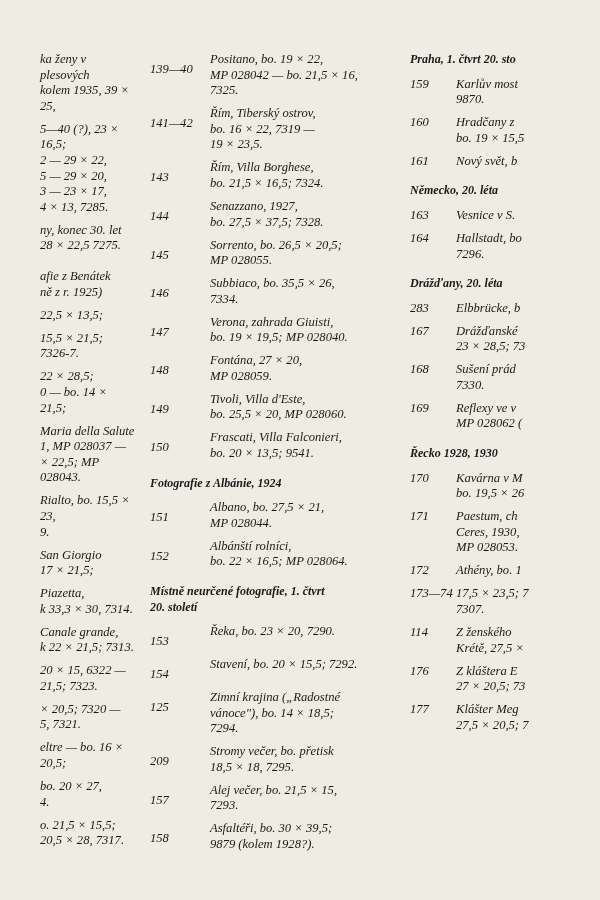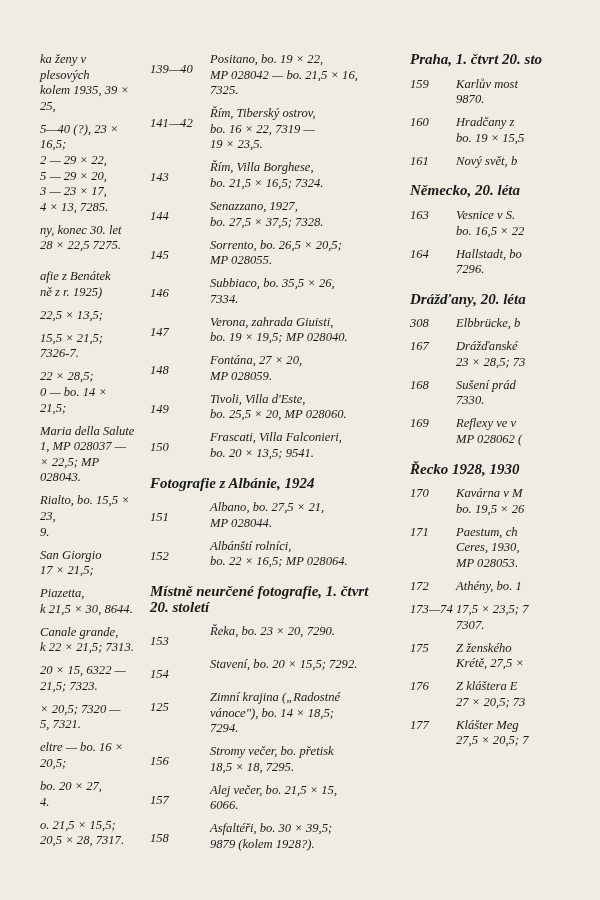--- a/index.html
+++ b/index.html
@@ -65,21 +65,21 @@
   }
   .col-left .num { width: 46px; }
   .col-mid .num  { width: 54px; margin-top: 10px; }
   .col-right .num { width: 40px; }
   .txt {
     flex: 1 1 auto;
   }
   .txt span { display: block; }
   .heading {
     font-weight: bold;
-    font-size: 15px;
+    font-size: 12px;
     line-height: 15.6px;
     margin: 14px 0 9px 0;
   }
   .heading span { display: block; }
   .heading.first { margin-top: 0; }
   .spacer-8 { height: 8px; }
   .nowrap { white-space: nowrap; }
 </style>
 </head>
 <body>
@@ -159,21 +159,21 @@
         <div class="num"></div>
         <div class="txt">
           <span>San Giorgio</span>
           <span>17 × 21,5;</span>
         </div>
       </div>
       <div class="entry">
         <div class="num"></div>
         <div class="txt">
           <span>Piazetta,</span>
-          <span>k 21,5 × 30, 8644.</span>
+          <span>k 33,3 × 30, 7314.</span>
         </div>
       </div>
       <div class="entry">
         <div class="num"></div>
         <div class="txt">
           <span>Canale grande,</span>
           <span>k 22 × 21,5; 7313.</span>
         </div>
       </div>
       <div class="entry">
@@ -324,31 +324,31 @@
       </div>
       <div class="entry">
         <div class="num">125</div>
         <div class="txt">
           <span>Zimní krajina („Radostné</span>
           <span>vánoce"), bo. 14 × 18,5;</span>
           <span>7294.</span>
         </div>
       </div>
       <div class="entry">
-        <div class="num">156</div>
+        <div class="num">209</div>
         <div class="txt">
           <span>Stromy večer, bo. přetisk</span>
           <span>18,5 × 18, 7295.</span>
         </div>
       </div>
       <div class="entry">
         <div class="num">157</div>
         <div class="txt">
           <span>Alej večer, bo. 21,5 × 15,</span>
-          <span>6066.</span>
+          <span>7293.</span>
         </div>
       </div>
       <div class="entry">
         <div class="num">158</div>
         <div class="txt">
           <span>Asfaltéři, bo. 30 × 39,5;</span>
           <span>9879 (kolem 1928?).</span>
         </div>
       </div>
     </div>
@@ -378,36 +378,35 @@
         </div>
       </div>
 
       <div class="heading">
         <span class="nowrap">Německo, 20. léta</span>
       </div>
       <div class="entry">
         <div class="num">163</div>
         <div class="txt">
           <span class="nowrap">Vesnice v S.</span>
-          <span class="nowrap">bo. 16,5 × 22</span>
         </div>
       </div>
       <div class="entry">
         <div class="num">164</div>
         <div class="txt">
           <span class="nowrap">Hallstadt, bo</span>
           <span class="nowrap">7296.</span>
         </div>
       </div>
 
       <div class="heading">
         <span class="nowrap">Drážďany, 20. léta</span>
       </div>
       <div class="entry">
-        <div class="num">308</div>
+        <div class="num">283</div>
         <div class="txt">
           <span class="nowrap">Elbbrücke, b</span>
         </div>
       </div>
       <div class="entry">
         <div class="num">167</div>
         <div class="txt">
           <span class="nowrap">Drážďanské</span>
           <span class="nowrap">23 × 28,5; 73</span>
         </div>
@@ -452,21 +451,21 @@
         </div>
       </div>
       <div class="entry">
         <div class="num">173—74</div>
         <div class="txt">
           <span class="nowrap">17,5 × 23,5; 7</span>
           <span class="nowrap">7307.</span>
         </div>
       </div>
       <div class="entry">
-        <div class="num">175</div>
+        <div class="num">114</div>
         <div class="txt">
           <span class="nowrap">Z ženského</span>
           <span class="nowrap">Krétě, 27,5 ×</span>
         </div>
       </div>
       <div class="entry">
         <div class="num">176</div>
         <div class="txt">
           <span class="nowrap">Z kláštera E</span>
           <span class="nowrap">27 × 20,5; 73</span>

